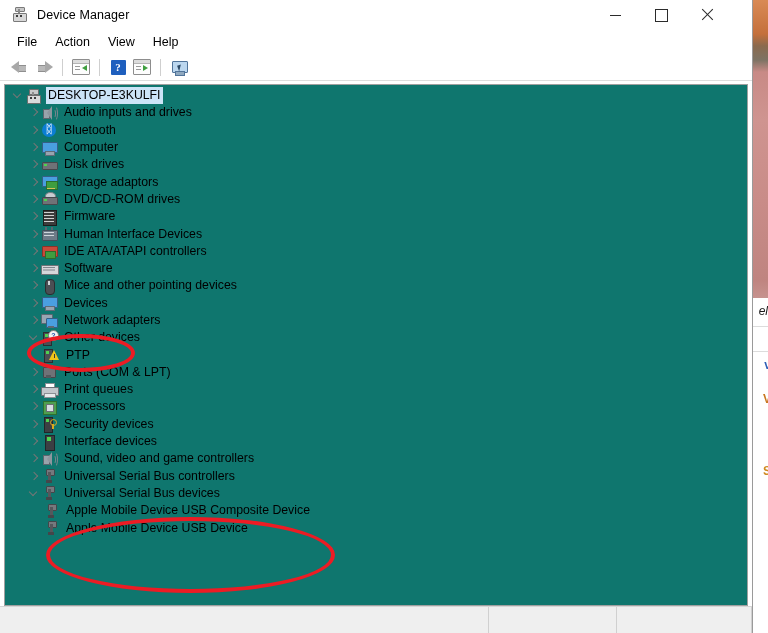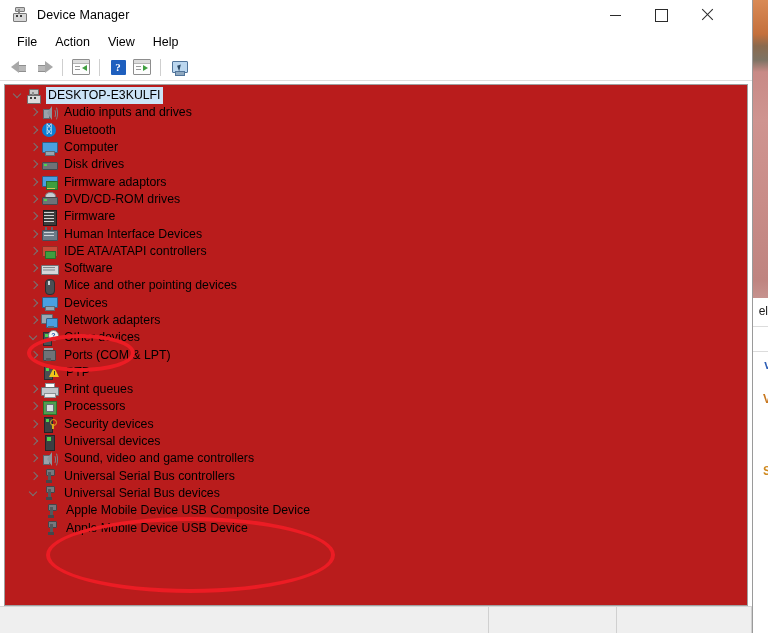--- a/index.html
+++ b/index.html
@@ -22,21 +22,21 @@
         #c79490 300px);
   }
   #bg-window-right {
     position: absolute; left: 752px; top: 298px; width: 16px; height: 335px;
     background: #ffffff; border-left: 1px solid #c8c8c8;
   }
   #bg-window-right .bgrow { border-bottom: 1px solid #dcdcdc; }
   #bg-row-title { height: 28px; position: relative; }
   #bg-row-title .bgtxt {
     position: absolute; right: 1px; top: 6px;
-    font-size: 12px; color: #1a1a1a; white-space: nowrap;
+    font-size: 12px; color: #1a1a1a; white-space: nowrap; font-style: italic;
   }
   #bg-row-blank { height: 24px; }
   .bg-link {
     height: 34px; position: relative;
   }
   .bg-link .bglink-txt {
     position: absolute; right: -2px; top: 6px;
     font-size: 12px; white-space: nowrap; font-weight: 600;
   }
   .bg-link.c-blue .bglink-txt { color: #2f5fb5; }
@@ -170,21 +170,21 @@
   }
   .ico-monitor .cursor {
     position: absolute; left: 8px; top: 5px; width: 0; height: 0;
     border-left: 4px solid #2d4a66; border-bottom: 6px solid transparent;
     transform: rotate(-20deg);
   }
 
   
   #tree-panel {
     flex: 1 1 auto; margin: 3px 4px 0 4px;
-    border: 1px solid #a0a0a0; background: #b91c1c;
+    border: 1px solid #a0a0a0; background: #0f766e;
     overflow: hidden; position: relative;
   }
   #tree-scroll { position: relative; padding-top: 2px; }
 
   .trow {
     height: 17.3px; display: flex; align-items: center; white-space: nowrap;
     position: relative;
   }
   .trow .twist {
     width: 14px; height: 17px; flex: 0 0 14px; position: relative;
@@ -659,21 +659,21 @@
 
       <div class="trow lvl1">
         <span class="twist collapsed">
             <span class="chev"></span>
           </span>
         <span class="ticon ic-display">
           <span class="dp-scr"></span>
             <span class="dp-card"></span>
             <span class="dp-pins"></span>
         </span>
-        <span class="tlabel">Firmware adaptors</span>
+        <span class="tlabel">Storage adaptors</span>
       </div>
 
       <div class="trow lvl1">
         <span class="twist collapsed">
             <span class="chev"></span>
           </span>
         <span class="ticon ic-dvd">
           <span class="dv-disc"></span>
             <span class="dv-body"></span>
             <span class="dv-led"></span>
@@ -764,48 +764,48 @@
       <div class="trow lvl1">
         <span class="twist expanded">
             <span class="chev"></span>
           </span>
         <span class="ticon ic-otherdev">
           <span class="od-body"></span>
             <span class="od-led"></span>
             <span class="od-q">?</span>
         </span>
         <span class="tlabel">Other devices</span>
-      </div>
-
-      <div class="trow lvl1">
-        <span class="twist collapsed">
-            <span class="chev"></span>
-          </span>
-        <span class="ticon ic-port">
-          <span class="pr-pins"></span>
-            <span class="pr-body"></span>
-            <span class="pr-neck"></span>
-        </span>
-        <span class="tlabel">Ports (COM &amp; LPT)</span>
       </div>
 
       <div class="trow lvl2">
         <span class="ticon ic-ptp">
           <span class="pt-body"></span>
             <span class="pt-led"></span>
           <span class="pt-warn"></span>
             <span class="pt-warn-ex"></span>
         </span>
         <span class="tlabel">PTP</span>
       </div>
 
       <div class="trow lvl1">
         <span class="twist collapsed">
             <span class="chev"></span>
           </span>
+        <span class="ticon ic-port">
+          <span class="pr-pins"></span>
+            <span class="pr-body"></span>
+            <span class="pr-neck"></span>
+        </span>
+        <span class="tlabel">Ports (COM &amp; LPT)</span>
+      </div>
+
+      <div class="trow lvl1">
+        <span class="twist collapsed">
+            <span class="chev"></span>
+          </span>
         <span class="ticon ic-printer">
           <span class="pq-paper"></span>
             <span class="pq-body"></span>
             <span class="pq-out"></span>
         </span>
         <span class="tlabel">Print queues</span>
       </div>
 
       <div class="trow lvl1">
         <span class="twist collapsed">
@@ -832,21 +832,21 @@
       </div>
 
       <div class="trow lvl1">
         <span class="twist collapsed">
             <span class="chev"></span>
           </span>
         <span class="ticon ic-software">
           <span class="sw-body"></span>
             <span class="sw-led"></span>
         </span>
-        <span class="tlabel">Universal devices</span>
+        <span class="tlabel">Interface devices</span>
       </div>
 
       <div class="trow lvl1">
         <span class="twist collapsed">
             <span class="chev"></span>
           </span>
         <span class="ticon ic-speaker">
           <span class="sp-box"></span>
             <span class="sp-cone"></span>
             <span class="sp-w1"></span>

